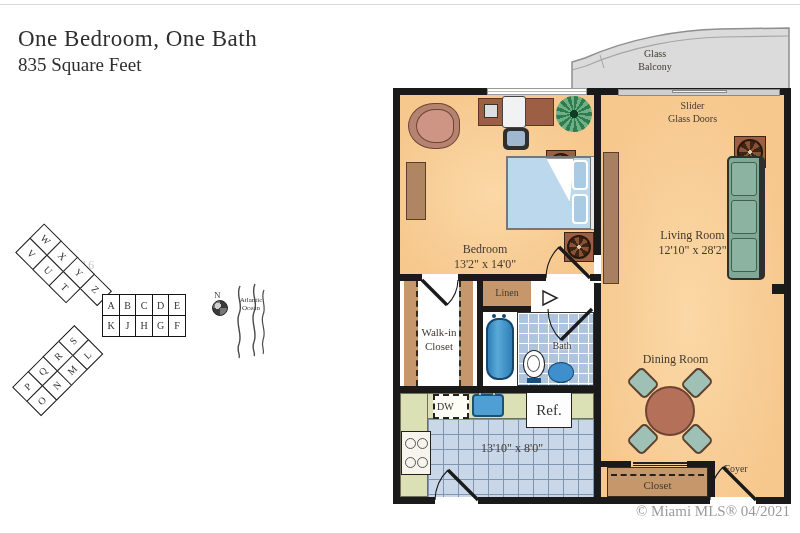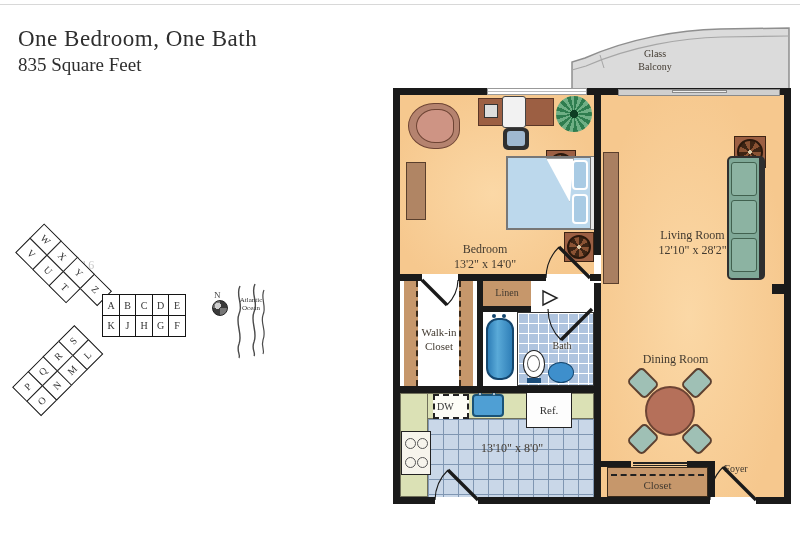--- a/index.html
+++ b/index.html
@@ -142,21 +142,21 @@
   <div class="abs counter" style="left:400px;top:393px;width:194px;height:26px;"></div>
   <div class="abs counter" style="left:400px;top:393px;width:28px;height:104px;"></div>
   <div class="abs tilesK" style="left:428px;top:419px;width:166px;height:78px;"></div>
   <div class="abs" style="left:433px;top:394px;width:36px;height:25px;background:#fdfdf6;border:2px dashed #222;display:flex;align-items:center;">
     <span style="font-size:10px;margin-left:2px;color:#333;">DW</span>
   </div>
   <div class="abs" style="left:472px;top:394px;width:32px;height:23px;background:#4f9fd4;border:2px solid #1a5276;border-radius:4px;"></div>
   <div class="abs" style="left:478px;top:392px;width:4px;height:4px;border-radius:50%;background:#eee;border:1px solid #1a5276;"></div>
   <div class="abs" style="left:492px;top:392px;width:4px;height:4px;border-radius:50%;background:#eee;border:1px solid #1a5276;"></div>
   <div class="abs" style="left:526px;top:392px;width:46px;height:36px;background:#fdfdfd;border:1.5px solid #222;display:flex;align-items:center;justify-content:center;">
-    <span style="font-size:11px;color:#333;text-align:right;">Ref.</span>
+    <span style="font-size:15px;color:#333;text-align:right;">Ref.</span>
   </div>
   <div class="abs" style="left:401px;top:431px;width:30px;height:44px;background:#f6f4ec;border:1.5px solid #222;
               display:flex;flex-wrap:wrap;align-content:space-around;justify-content:space-around;padding:2px;">
     <span style="width:9px;height:9px;border:1.5px solid #555;border-radius:50%;"></span>
     <span style="width:9px;height:9px;border:1.5px solid #555;border-radius:50%;"></span>
     <span style="width:9px;height:9px;border:1.5px solid #555;border-radius:50%;"></span>
     <span style="width:9px;height:9px;border:1.5px solid #555;border-radius:50%;"></span>
   </div>
   <div class="lbl" style="left:432px;top:441px;width:160px;font-size:12px;">
     <div>13'10" x 8'0"</div>
@@ -184,20 +184,22 @@
   <div class="abs" style="left:546px;top:158px;width:28px;height:44px;background:#fff;border:1px solid #999;clip-path:polygon(100% 0,0 0,85% 100%);"></div>
   <div class="abs" style="left:572px;top:160px;width:16px;height:30px;background:#a9cbe4;border:2px solid #fff;border-radius:4px;"></div>
   <div class="abs" style="left:572px;top:194px;width:16px;height:30px;background:#a9cbe4;border:2px solid #fff;border-radius:4px;"></div>
   <div class="abs" style="left:590px;top:156px;width:5px;height:74px;background:#e8e8e8;border:1px solid #777;"></div>
 
   <div class="lbl" style="left:400px;top:242px;width:170px;font-size:12px;">
     <div>Bedroom</div>
     <div>13'2" x 14'0"</div>
   </div>
 
+  <div class="lbl pre" style="left:601px;top:100px;width:183px;font-size:10px;">Slider
+Glass Doors</div>
   <div class="abs wood" style="left:603px;top:152px;width:16px;height:132px;background:#a97f61;"></div>
   <div class="fan" style="left:734px;top:136px;width:30px;height:30px;">
       <span class="fanblades"></span>
     </div>
   <div class="abs" style="left:727px;top:156px;width:38px;height:124px;background:#7fa897;border:2px solid #2f2f2f;border-right-width:6px;border-radius:5px;"></div>
   <div class="abs" style="left:731px;top:162px;width:26px;height:34px;background:#8cb3a2;border:1.5px solid #41614f;border-radius:3px;"></div>
   <div class="abs" style="left:731px;top:200px;width:26px;height:34px;background:#8cb3a2;border:1.5px solid #41614f;border-radius:3px;"></div>
   <div class="abs" style="left:731px;top:238px;width:26px;height:34px;background:#8cb3a2;border:1.5px solid #41614f;border-radius:3px;"></div>
 
   <div class="lbl" style="left:601px;top:228px;width:183px;font-size:12px;">
@@ -256,13 +258,14 @@
 
     <path d="M85,412 L55,382" stroke="#1a1a1a" stroke-width="3.4" fill="none"></path>
     <path d="M55,382 A43,43 0 0 0 42,412" stroke="#1a1a1a" stroke-width="1.1" fill="none"></path>
 
     <path d="M363,412 L330,379" stroke="#1a1a1a" stroke-width="3.4" fill="none"></path>
     <path d="M330,379 A46,46 0 0 0 317,412" stroke="#1a1a1a" stroke-width="1.1" fill="none"></path>
 
     <path d="M150,203 L164,210 L150,217 Z" fill="#fff" stroke="#222" stroke-width="1.4"></path>
   </svg>
 
+  <div class="abs" style="left:495px;top:503px;width:295px;text-align:right;font-size:15px;color:#9a9a9a;">© Miami MLS® 04/2021</div>
 </div>
 
 </body></html>

